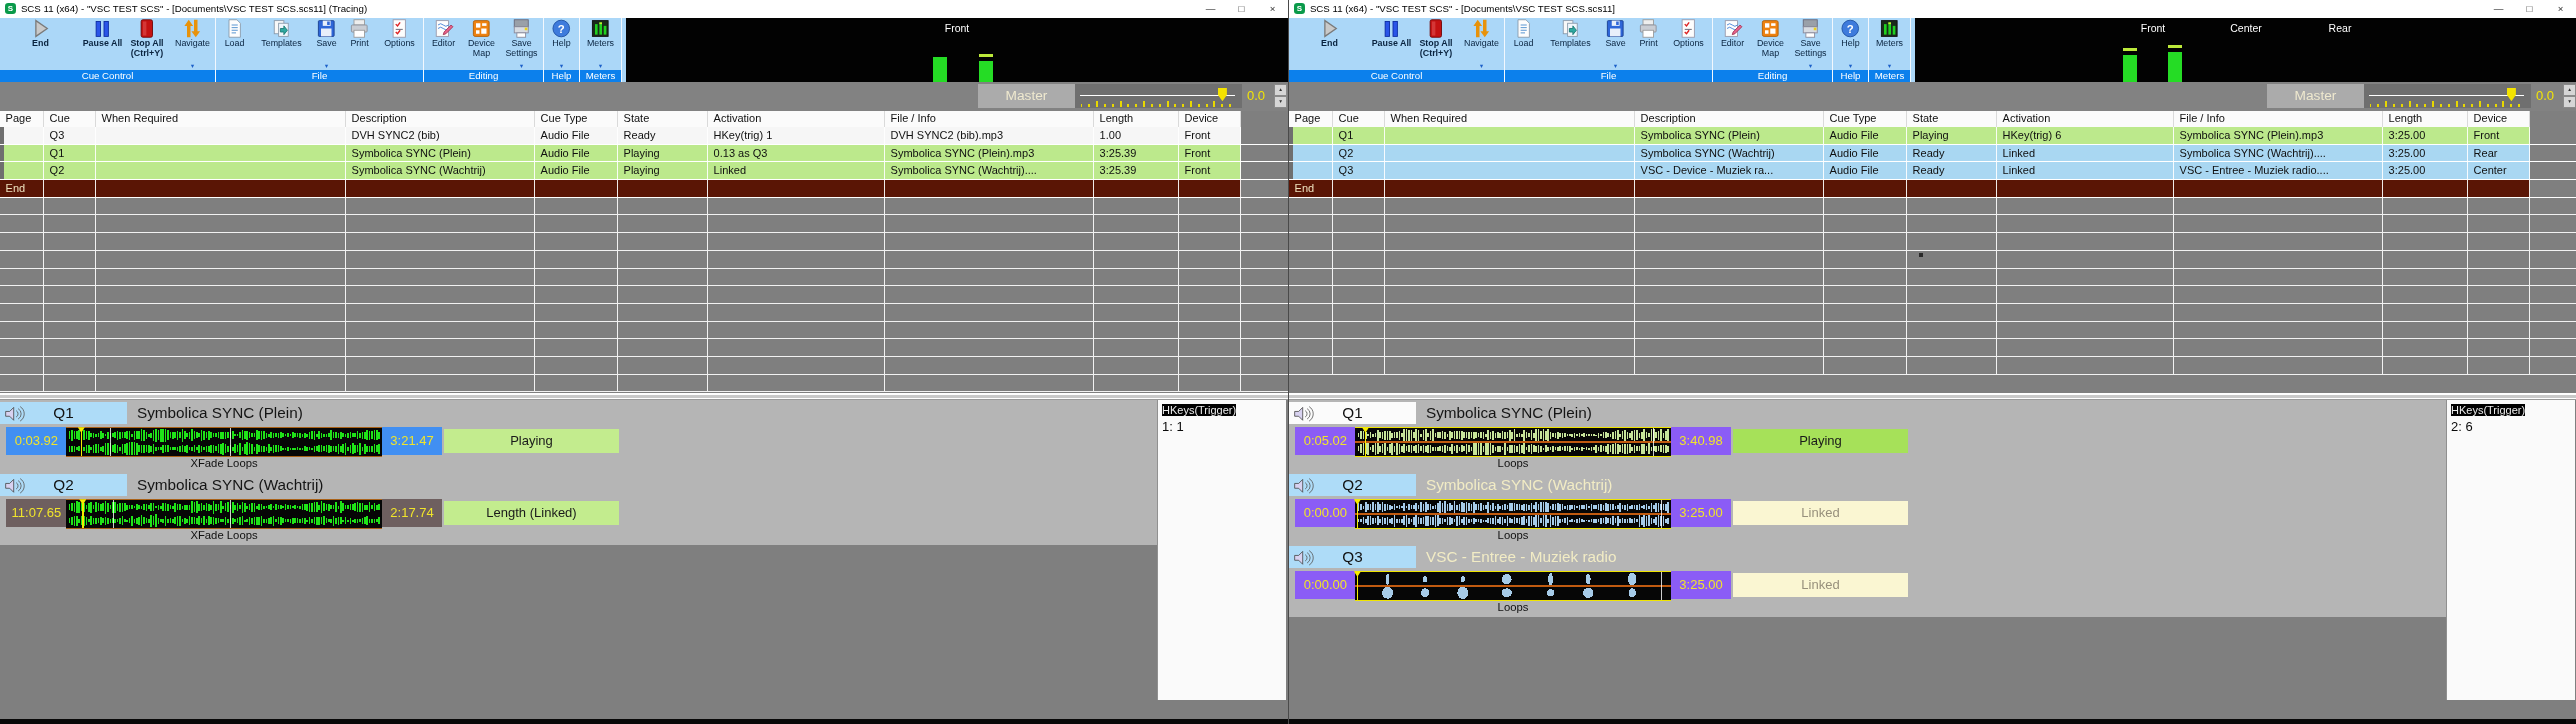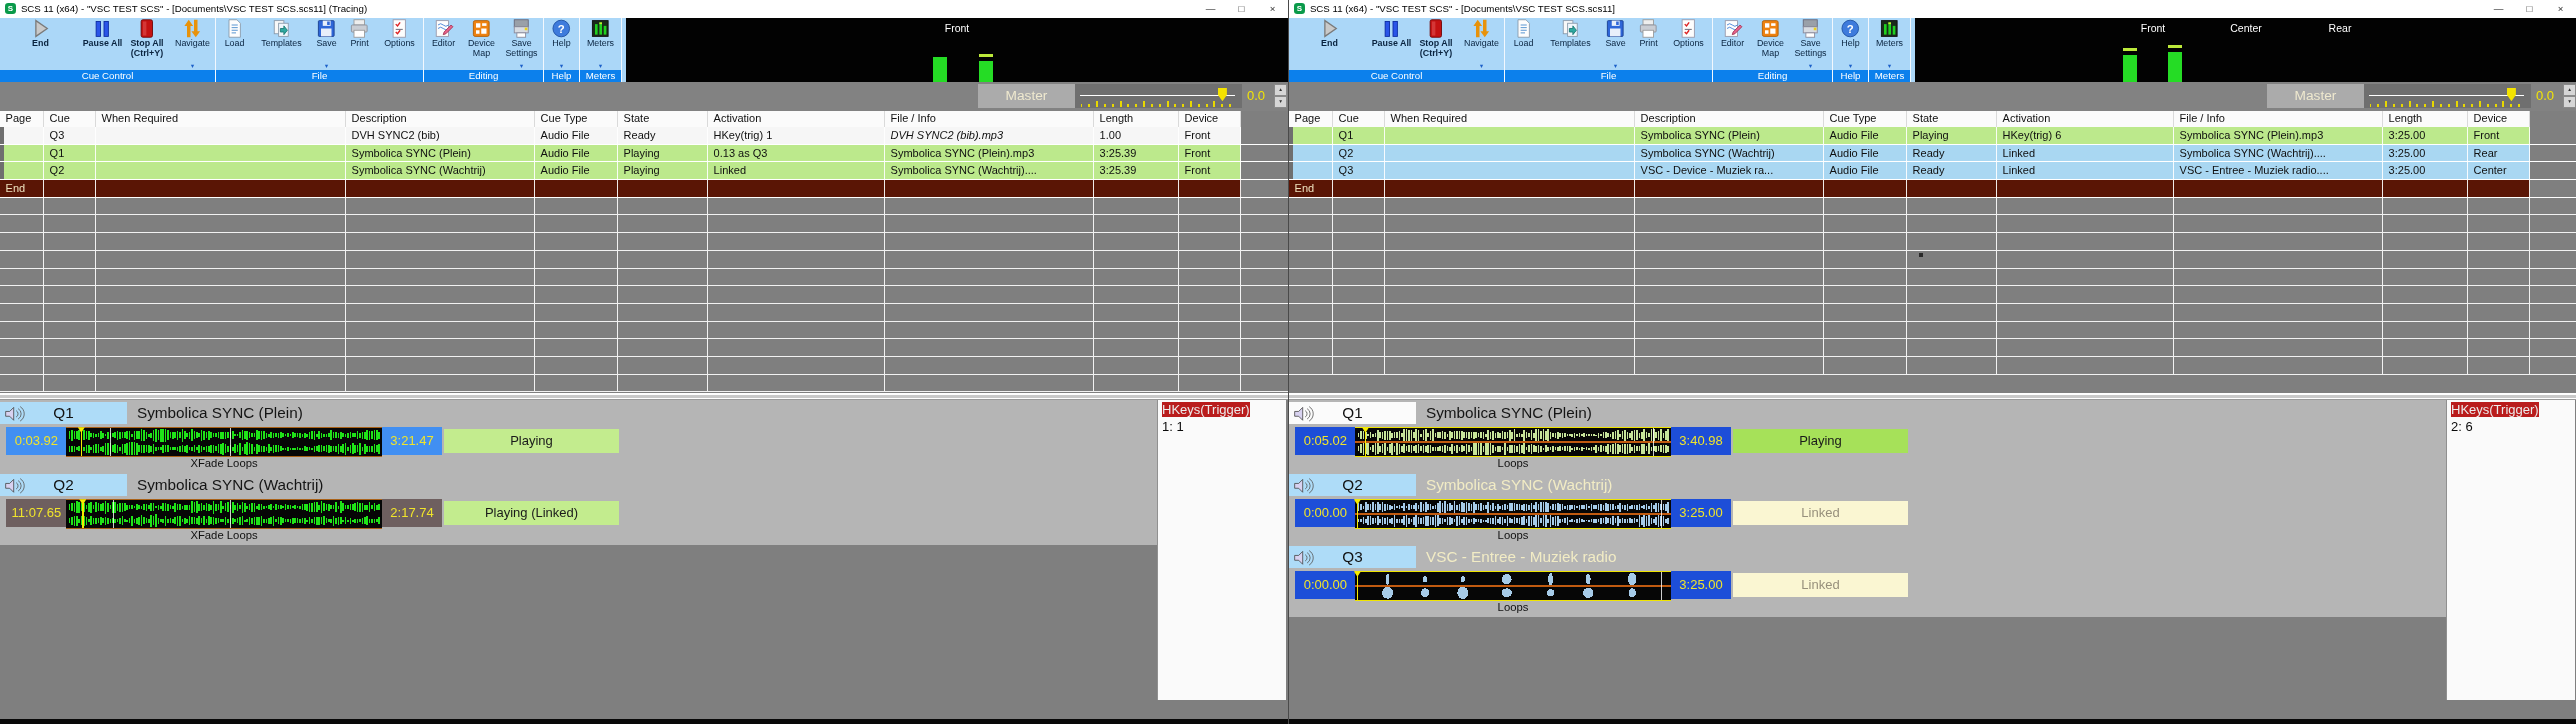--- a/index.html
+++ b/index.html
@@ -68,36 +68,36 @@
   .playerarea{position:absolute;top:400px;left:0;width:1157px;background:#B5B5B5;}
   .player{position:relative;width:100%;height:72px;}
   .p-badge{position:absolute;left:0;top:2.4px;width:127px;height:22px;}
   .badge-blue{background:#AEDCF8;} .badge-white{background:#FBFBFB;}
   .badge-label{position:absolute;left:0;right:0;text-align:center;font-size:15.3px;line-height:22px;color:#111;}
   .speaker{position:absolute;left:4px;top:2.4px;}
   .p-title{position:absolute;left:137px;top:2.4px;height:22px;line-height:22px;font-size:15.3px;color:#151515;white-space:nowrap;}
   .title-cream{color:#F2ECC5;}
   .p-time{position:absolute;top:27px;width:60px;height:28px;line-height:28px;text-align:center;font-size:13px;color:#F0E42B;}
   .t-left{left:6.4px;} .t-right{left:382px;}
-  .time-blue{background:#418FF2;} .time-brown{background:#6E5F5F;} .time-darkbrown{background:#1d4ed8;}
+  .time-blue{background:#418FF2;} .time-brown{background:#6E5F5F;} .time-darkbrown{background:#8b5cf6;}
   .p-wavebox{position:absolute;left:66px;top:27px;width:316px;height:28px;background:#060606;box-sizing:content-box;}
   .wb-orange{border-top:0.8px solid #A96117;border-bottom:0.8px solid #A96117;}
   .wb-yellow{border-top:0.8px solid #EFE400;border-bottom:0.8px solid #EFE400;}
   .p-wavebox svg{position:absolute;left:0;top:0;}
   .wave-centerline{position:absolute;left:0;right:0;top:13px;height:1.6px;background:#C05A10;}
   .loop-line{position:absolute;top:0;bottom:0;width:0.8px;background:rgba(255,255,255,.8);}
   .playhead{position:absolute;top:0;bottom:0;width:1.6px;background:#F6EC00;}
   .playhead-flag{position:absolute;top:-0.8px;width:7.2px;height:5.6px;background:#F6EC00;clip-path:polygon(0 0,100% 0,50% 100%);}
   .p-status{position:absolute;left:444px;top:29px;width:175px;height:24px;line-height:24px;text-align:center;font-size:13px;color:#1A1A1A;}
   .st-green{background:#C3EC8E;} .st-green-bright{background:#A6E159;} .st-cream{background:#FAF6D2;color:#97907C;}
   .p-mode{position:absolute;left:66px;top:57px;width:316px;text-align:center;font-size:11.3px;color:#111;}
 
   
   .hkeys{position:absolute;top:400px;left:1157px;width:129px;height:300px;background:#FAFAFA;border-left:0.8px solid #909090;box-sizing:border-box;padding:2.4px 4px;}
-  .hkeys-title{display:inline;background:#b91c1c;color:#ECECEC;font-size:13px;}
+  .hkeys-title{display:inline;background:#000000;color:#ECECEC;font-size:11px;}
   .hkeys-val{font-size:13px;color:#0A0A0A;margin-top:1.6px;}
 
   .bottombar{position:absolute;top:719px;left:0;width:1288px;height:5.6px;background:#080808;}
   .cursor-dot{position:absolute;left:1919px;top:253px;width:4px;height:4px;background:#2A2A2A;}
 </style>
 </head>
 <body>
 
 <div class="window" id="win-left">
   <div class="titlebar">
@@ -338,21 +338,21 @@
         <div class="td gutter"></div>
       </div>
       <div class="tr row-plain">
         <div class="td" style="width: 44px;"></div>
         <div class="td" style="width: 52px;">Q3</div>
         <div class="td" style="width: 250px;"></div>
         <div class="td" style="width: 189px;">DVH SYNC2 (bib)</div>
         <div class="td" style="width: 83px;">Audio File</div>
         <div class="td" style="width: 90px;">Ready</div>
         <div class="td" style="width: 177px;">HKey(trig) 1</div>
-        <div class="td" style="width: 209px; font-style: italic;">DVH SYNC2 (bib).mp3</div>
+        <div class="td" style="width: 209px;">DVH SYNC2 (bib).mp3</div>
         <div class="td" style="width: 85px;">1.00</div>
         <div class="td" style="width: 62px;">Front</div>
         <div class="td gutter"></div>
       </div>
       <div class="tr row-green">
         <div class="td" style="width: 44px;"></div>
         <div class="td" style="width: 52px;">Q1</div>
         <div class="td" style="width: 250px;"></div>
         <div class="td" style="width: 189px;">Symbolica SYNC (Plein)</div>
         <div class="td" style="width: 83px;">Audio File</div>
@@ -1095,21 +1095,21 @@
             <rect x="389" y="5.3" width="2" height="7.4" fill="#1FE318"></rect>
             <rect x="389" y="21.4" width="2" height="9.1" fill="#1FE318"></rect>
           </svg>
           <div class="loop-line" style="left: 47px;"></div>
           <div class="loop-line" style="left: 164px;"></div>
           <div class="playhead" style="left: 16px;">
             <div class="playhead-flag" style="left: -2.8px;"></div>
           </div>
         </div>
         <div class="p-time t-right time-brown">2:17.74</div>
-        <div class="p-status st-green">Playing (Linked)</div>
+        <div class="p-status st-green">Length (Linked)</div>
         <div class="p-mode">XFade Loops</div>
       </div>
     </div>
   <div class="hkeys">
     <span class="hkeys-title">HKeys(Trigger)</span>
     <div class="hkeys-val">1: 1</div>
   </div>
   <div class="bottombar"></div>
 </div>
 

